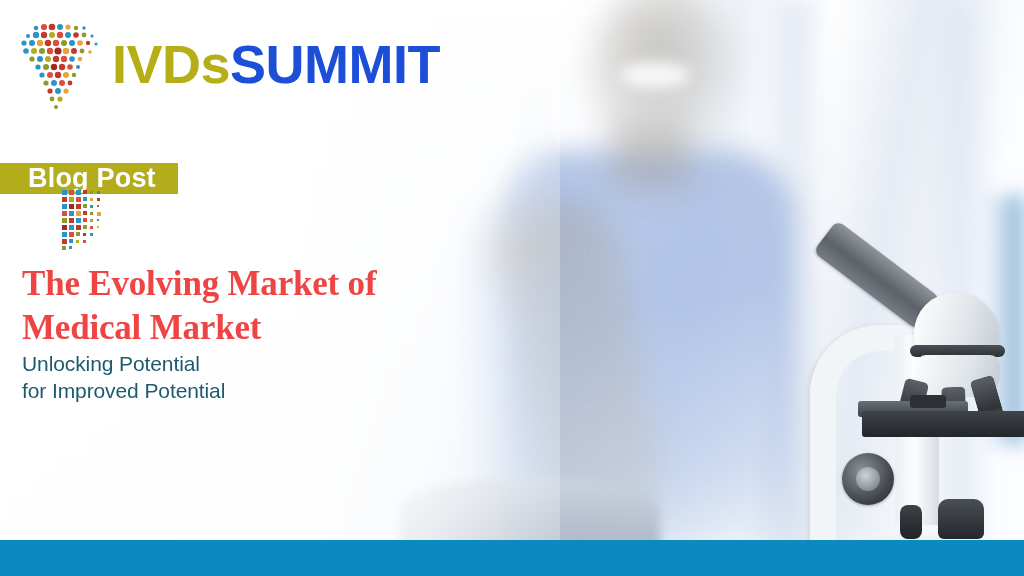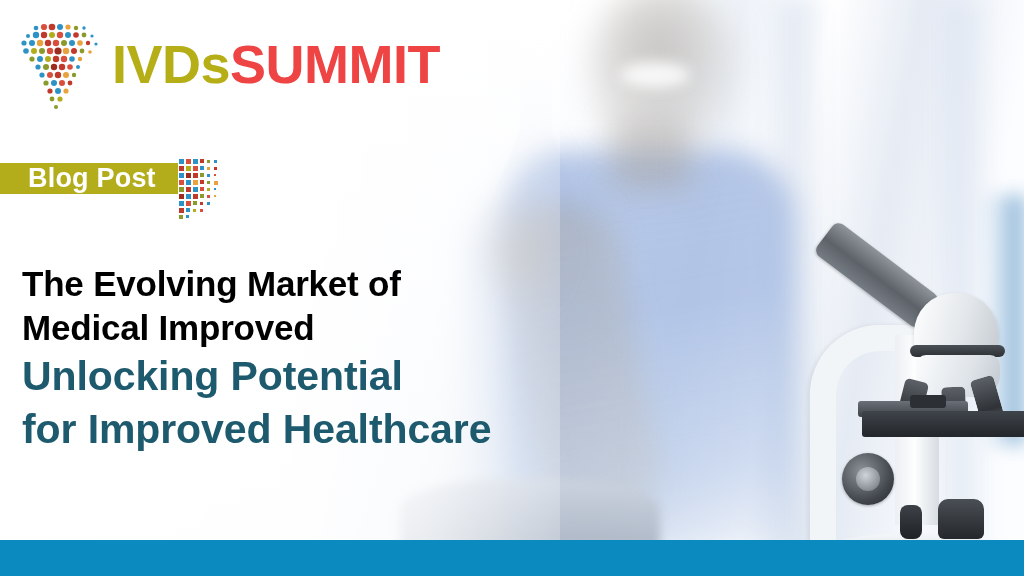--- a/index.html
+++ b/index.html
@@ -166,41 +166,41 @@
   }
 
   
   .logo{position:absolute;left:18px;top:16px;display:flex;align-items:center;gap:8px;}
   .africa-map{width:86px;height:96px;}
   .logo-word{
     font-size:54px;font-weight:700;letter-spacing:-.5px;line-height:1;
     white-space:nowrap;
   }
   .logo-afri{color:#b5ae17;}
-  .logo-summit{color:#ef4444;text-align:center;}
-
-  
-  .badge-row{position:absolute;left:0;top:163px;display:flex;align-items:flex-start;height:50px;}
+  .logo-summit{color:#1d4ed8;text-align:center;}
+
+  
+  .badge-row{position:absolute;left:0;top:163px;display:flex;align-items:center;height:50px;flex-direction:column;}
   .badge{
     background:#b3ad1c;color:#ffffff;
     font-size:27px;font-weight:600;
     display:flex;align-items:center;
     padding:0 22px 0 28px;
     letter-spacing:.2px;
   }
   .badge-dots{width:56px;height:62px;margin-top:-6px;}
 
   
   .headline{position:absolute;left:22px;top:262px;width:500px;}
   .hl-line{
-    color:#000000;font-size:35px;font-weight:700;line-height:1.26;
-    letter-spacing:-.2px;white-space:nowrap;
+    color:#ef4444;font-size:35px;font-weight:700;line-height:1.26;
+    letter-spacing:-.2px;white-space:nowrap;font-family:Liberation Serif, serif;
   }
   .sub-line{
-    color:#1e5a6e;font-size:41px;font-weight:700;line-height:1.30;
+    color:#1e5a6e;font-size:21px;font-weight:400;line-height:1.30;
     letter-spacing:-.1px;white-space:nowrap;
   }
 
   
   .bottom-bar{
     position:absolute;left:0;bottom:0;width:1024px;height:36px;
     background:#0b8abf;
   }
 </style>
 </head>
@@ -388,20 +388,20 @@
 
           <rect x="1" y="58" width="4" height="4" fill="#8a9a2b"></rect>
             <rect x="8" y="58" width="3" height="3" fill="#2d93c6"></rect>
         </g>
       </svg>
     </span>
   </div>
 
   <div class="headline">
     <div class="hl-line">The Evolving Market of</div>
-    <div class="hl-line">Medical Improved</div>
+    <div class="hl-line">Medical Market</div>
     <div class="sub-line">Unlocking Potential</div>
-    <div class="sub-line">for Improved Healthcare</div>
+    <div class="sub-line">for Improved Potential</div>
   </div>
 
   <div class="bottom-bar"></div>
 
 </div>
 
 </body></html>

